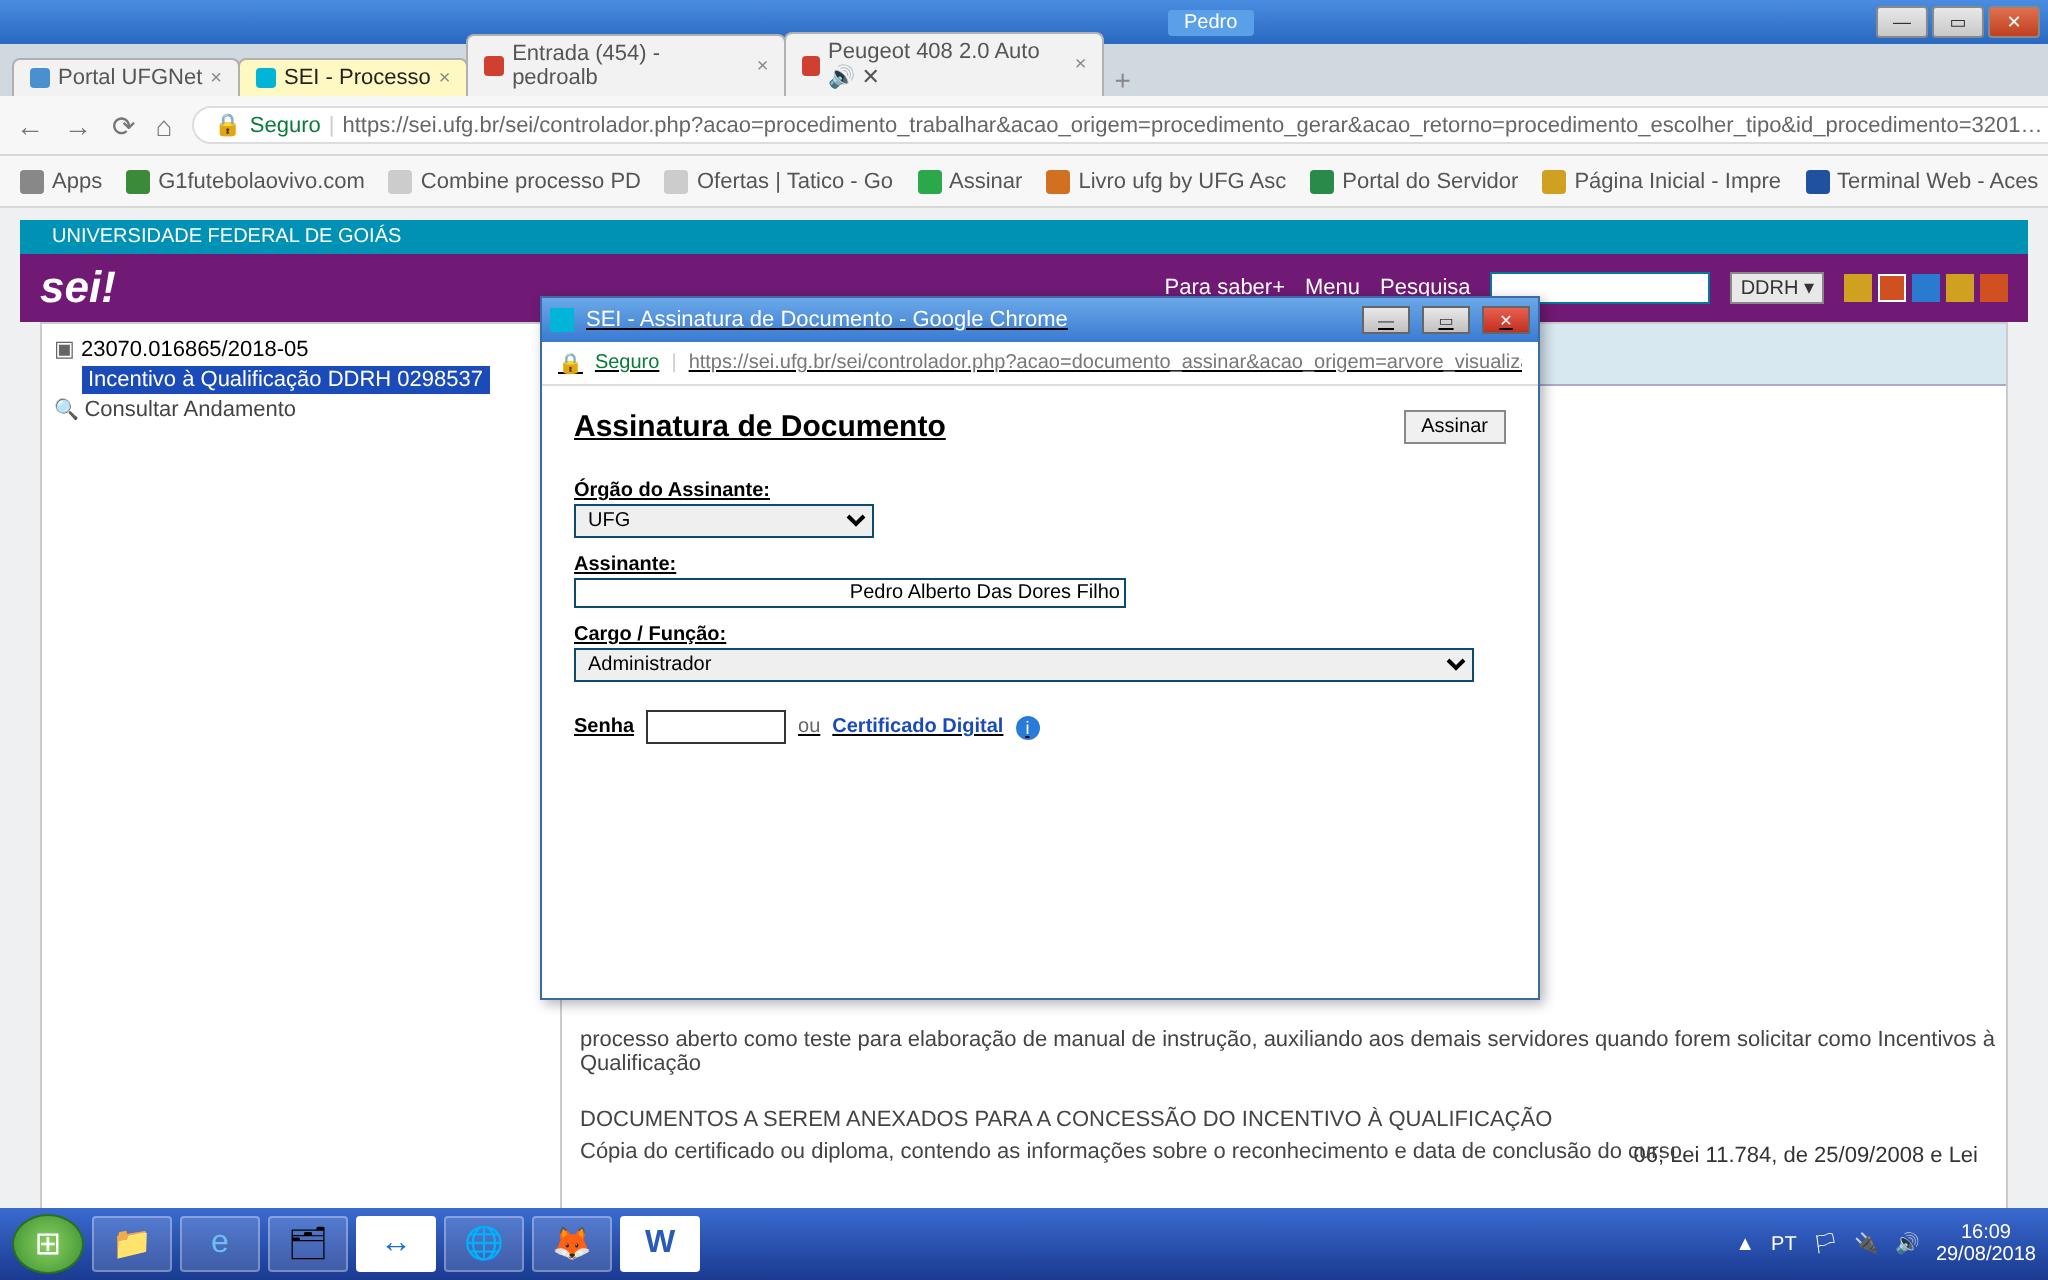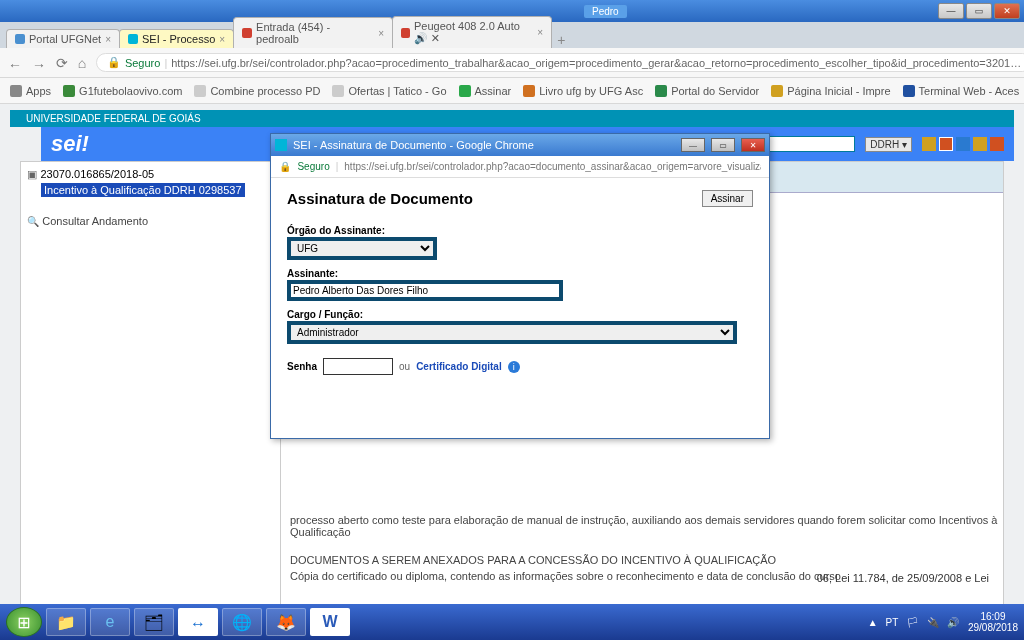--- a/index.html
+++ b/index.html
@@ -28,61 +28,61 @@
 .addr .url{ color:#666; white-space:nowrap; overflow:hidden;}
 
 
 .bm-row{ height:26px; background:#f7f7f7; border-bottom:1px solid #d8d8d8; display:flex; align-items:center; gap:12px; padding:0 10px; font-size:11px; color:#555;}
 .bm{ display:flex; align-items:center; gap:4px; white-space:nowrap;}
 .bm .ic{ width:12px; height:12px; background:#ccc; border-radius:2px;}
 
 
 .sei-bg{ background:#eef0f2; padding:6px 10px 0;}
 .sei-top{ background:#0092b5; color:#fff; font-size:10px; padding:3px 16px;}
-.sei-bar{ background:#3b82f6; display:flex; align-items:center; padding:4px 10px; gap:10px;margin-left:31px;}
+.sei-bar{ background:#701a75; display:flex; align-items:center; padding:4px 10px; gap:10px;}
 .sei-logo{ font-size:22px; font-weight:bold; color:#fff; font-style:italic;}
 .sei-bar-right{ margin-left:auto; display:flex; align-items:center; gap:10px; font-size:11px; color:#fff;}
 .sei-search{ width:110px; height:16px; background:#fff; border:1px solid #007a9a;}
 .sei-ddrh{ background:#e8e8e8; color:#333; font-size:10px; padding:1px 4px; border:1px solid #888;}
 .sei-icons{ display:flex; gap:3px;}
 .sei-icons span{ width:14px; height:14px; display:inline-block;}
 
 
 .main{ display:flex; height:470px; background:#fff; border:1px solid #ccc; margin:0 10px;}
 .tree{ width:260px; border-right:1px solid #ccc; padding:6px; font-size:11px; color:#333;}
 .tree .proc{ color:#000; margin-bottom:2px;}
 .tree .proc::before{content:"▣ "; color:#666;}
 .tree .doc{ background:#1a4bb8; color:#fff; padding:1px 3px; display:inline-block; margin-left:14px;}
-.tree .consult{ margin-top:18px; color:#444; cursor:pointer;}
+.tree .consult{ margin-top:2px; color:#444; cursor:pointer;}
 .tree .consult::before{content:"🔍 "; font-size:10px;}
 
 .content{ flex:1; position:relative; padding:0; overflow:hidden;}
 .toolbar{ background:#d8e8f0; padding:4px; display:flex; gap:2px; border-bottom:1px solid #aac;}
 .toolbar .tb{ width:24px; height:22px; background:#0092b5; border:1px solid #007a9a; border-radius:2px;}
 .content-body{ padding:10px 16px; font-size:11px; color:#333; position:absolute; top:30px; left:0; right:0; bottom:0; overflow:hidden;}
 .content-body .frag1{ position:absolute; right:14px; top:380px; color:#333; font-size:11px;}
 .content-body .frag2{ position:absolute; right:14px; top:420px;}
 
 
-.popup{ position:absolute; left:270px; top:133px; width:500px; height:306px; background:#fff; border:1px solid #3a6aa8; box-shadow:2px 2px 6px rgba(0,0,0,.3);}
+.popup{ position:absolute; left:270px; top:148px; width:500px; height:352px; background:#fff; border:1px solid #3a6aa8; box-shadow:2px 2px 6px rgba(0,0,0,.3);text-decoration:underline;}
 .popup-title{ height:22px; background:linear-gradient(#6aa8e8,#3a7ad0); display:flex; align-items:center; padding:0 4px; gap:6px; font-size:11px; color:#fff;}
 .popup-title .txt{ flex:1; white-space:nowrap; overflow:hidden;}
 .popup-title .pbtn{ width:24px; height:14px; background:linear-gradient(#e8e8e8,#c0c0c0); border:1px solid #666; font-size:8px; display:flex; align-items:center; justify-content:center; color:#333;}
 .popup-title .pbtn.cl{ background:linear-gradient(#e86050,#c03020); color:#fff;}
 .popup-addr{ height:22px; border-bottom:1px solid #ddd; display:flex; align-items:center; gap:6px; padding:0 8px; font-size:10px;}
 .popup-addr .lock{ color:#0a7a3a;}
 .popup-addr .seg{ color:#0a7a3a;}
 .popup-addr .purl{ color:#777; white-space:nowrap; overflow:hidden;}
 .popup-body{ padding:12px 16px; font-size:11px;}
 .popup-body h3{ font-size:15px; font-weight:bold; margin-bottom:18px;}
 .popup-body .sign-btn{ float:right; font-size:10px; padding:2px 8px; border:1px solid #888; background:#f0f0f0; cursor:pointer;}
 .popup-body label{ font-size:10px; font-weight:bold; display:block; margin-top:8px; margin-bottom:1px;}
-.popup-body select, .popup-body input[type=text]{ font-size:10px; padding:1px 2px; border:4px solid #0c4a6e;}
+.popup-body select, .popup-body input[type=text]{ font-size:10px; padding:1px 2px; border:1px solid #0c4a6e;}
 .popup-body .orgao select{ width:150px;}
-.popup-body .assin input{ width:276px;}
+.popup-body .assin input{ width:276px;text-align:right;}
 .popup-body .cargo select{ width:450px;}
 .popup-body .senha-row{ margin-top:14px; display:flex; align-items:center; gap:6px; font-size:10px;}
 .popup-body .senha-row input{ width:70px; border:1px solid #333;}
 .popup-body .senha-row .ou{ color:#666;}
 .popup-body .senha-row .cd{ color:#1a4bb8; font-weight:bold;}
 .popup-body .senha-row .info{ display:inline-block; width:12px; height:12px; background:#2a7ad8; color:#fff; border-radius:50%; text-align:center; font-size:9px; line-height:12px;}
 .popup-body .slabel{font-weight:bold;}
 
 
 .behind{ position:absolute; left:290px; right:24px; top:510px; font-size:11px; color:#444;}

